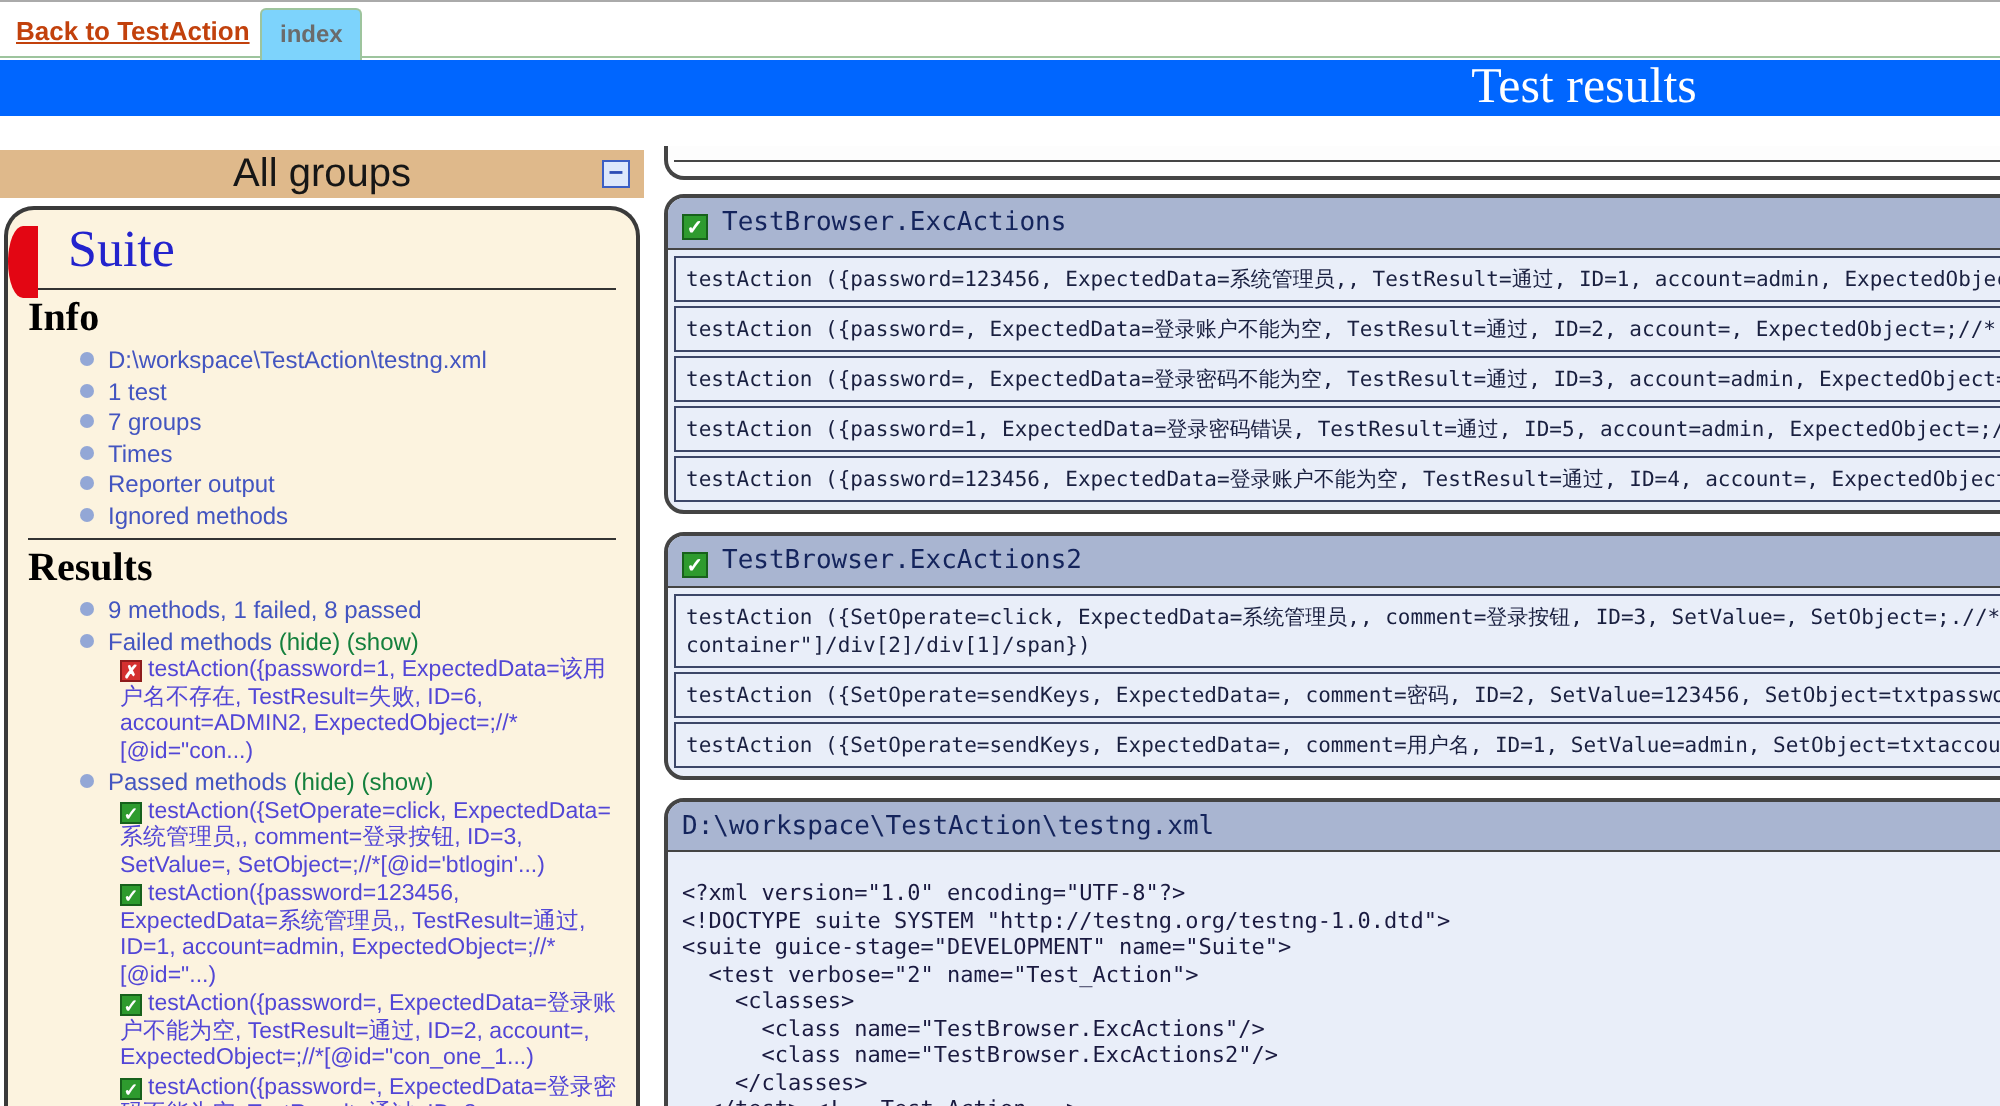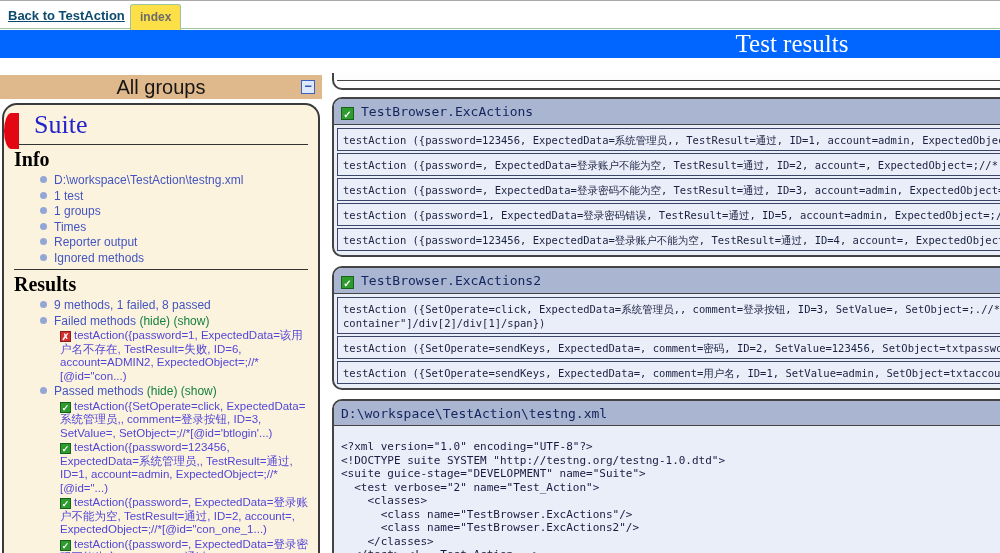--- a/index.html
+++ b/index.html
@@ -3,23 +3,23 @@
 <meta charset="utf-8">
 <style>
   * { margin:0; padding:0; box-sizing:border-box; }
   html,body { width:1000px; height:553px; overflow:hidden; background:#fff;
               font-family:"Liberation Sans", sans-serif; position:relative; }
 
   
   .topbar { position:absolute; left:0; top:0; width:1000px; height:29px;
             background:#fff; border-top:1px solid #aaa; border-bottom:1px solid #9dc49d; z-index:5; }
   .back-link { position:absolute; left:8px; top:7px; font-size:13px; font-weight:bold;
-               color:#0c4a6e; text-decoration:underline; cursor:pointer; }
+               color:#c2410c; text-decoration:underline; cursor:pointer; }
   .index-tab { position:absolute; left:130px; top:3px; height:26px; padding:5px 9px 0;
-               background:#fde047; border:1px solid #9dc49d; border-bottom:none;
+               background:#7dd3fc; border:1px solid #9dc49d; border-bottom:none;
                border-radius:3px 3px 0 0; font-size:12px; font-weight:bold; color:#6b6b6b; z-index:6; }
 
   
   .banner { position:absolute; left:0; top:30px; width:1000px; height:28px; background:#0066ff; }
   .banner-inner { position:absolute; left:332px; top:1px; width:920px; text-align:center;
                   color:#fff; font-family:"Liberation Serif", serif; }
   .banner-title { font-size:25px; line-height:26px; }
   .banner-sub { font-size:14px; font-weight:bold; line-height:15px; }
 
   
@@ -95,21 +95,21 @@
     <span class="collapse-btn">−</span>
   </div>
   <div class="suite-card">
     <div class="suite-badge"></div>
     <div class="suite-title">Suite</div>
     <hr class="card-rule">
     <div class="section-heading">Info</div>
     <ul class="link-list">
       <li><span class="bullet"></span><span class="side-link">D:\workspace\TestAction\testng.xml</span></li>
       <li><span class="bullet"></span><span class="side-link">1 test</span></li>
-      <li><span class="bullet"></span><span class="side-link">1 groups</span></li>
+      <li><span class="bullet"></span><span class="side-link">7 groups</span></li>
       <li><span class="bullet"></span><span class="side-link">Times</span></li>
       <li><span class="bullet"></span><span class="side-link">Reporter output</span></li>
       <li><span class="bullet"></span><span class="side-link">Ignored methods</span></li>
     </ul>
     <hr class="card-rule">
     <div class="section-heading">Results</div>
     <ul class="link-list">
       <li><span class="bullet"></span><span class="side-link">9 methods, 1 failed, 8 passed</span></li>
       <li>
         <span class="bullet"></span><span class="side-link">Failed methods</span>

